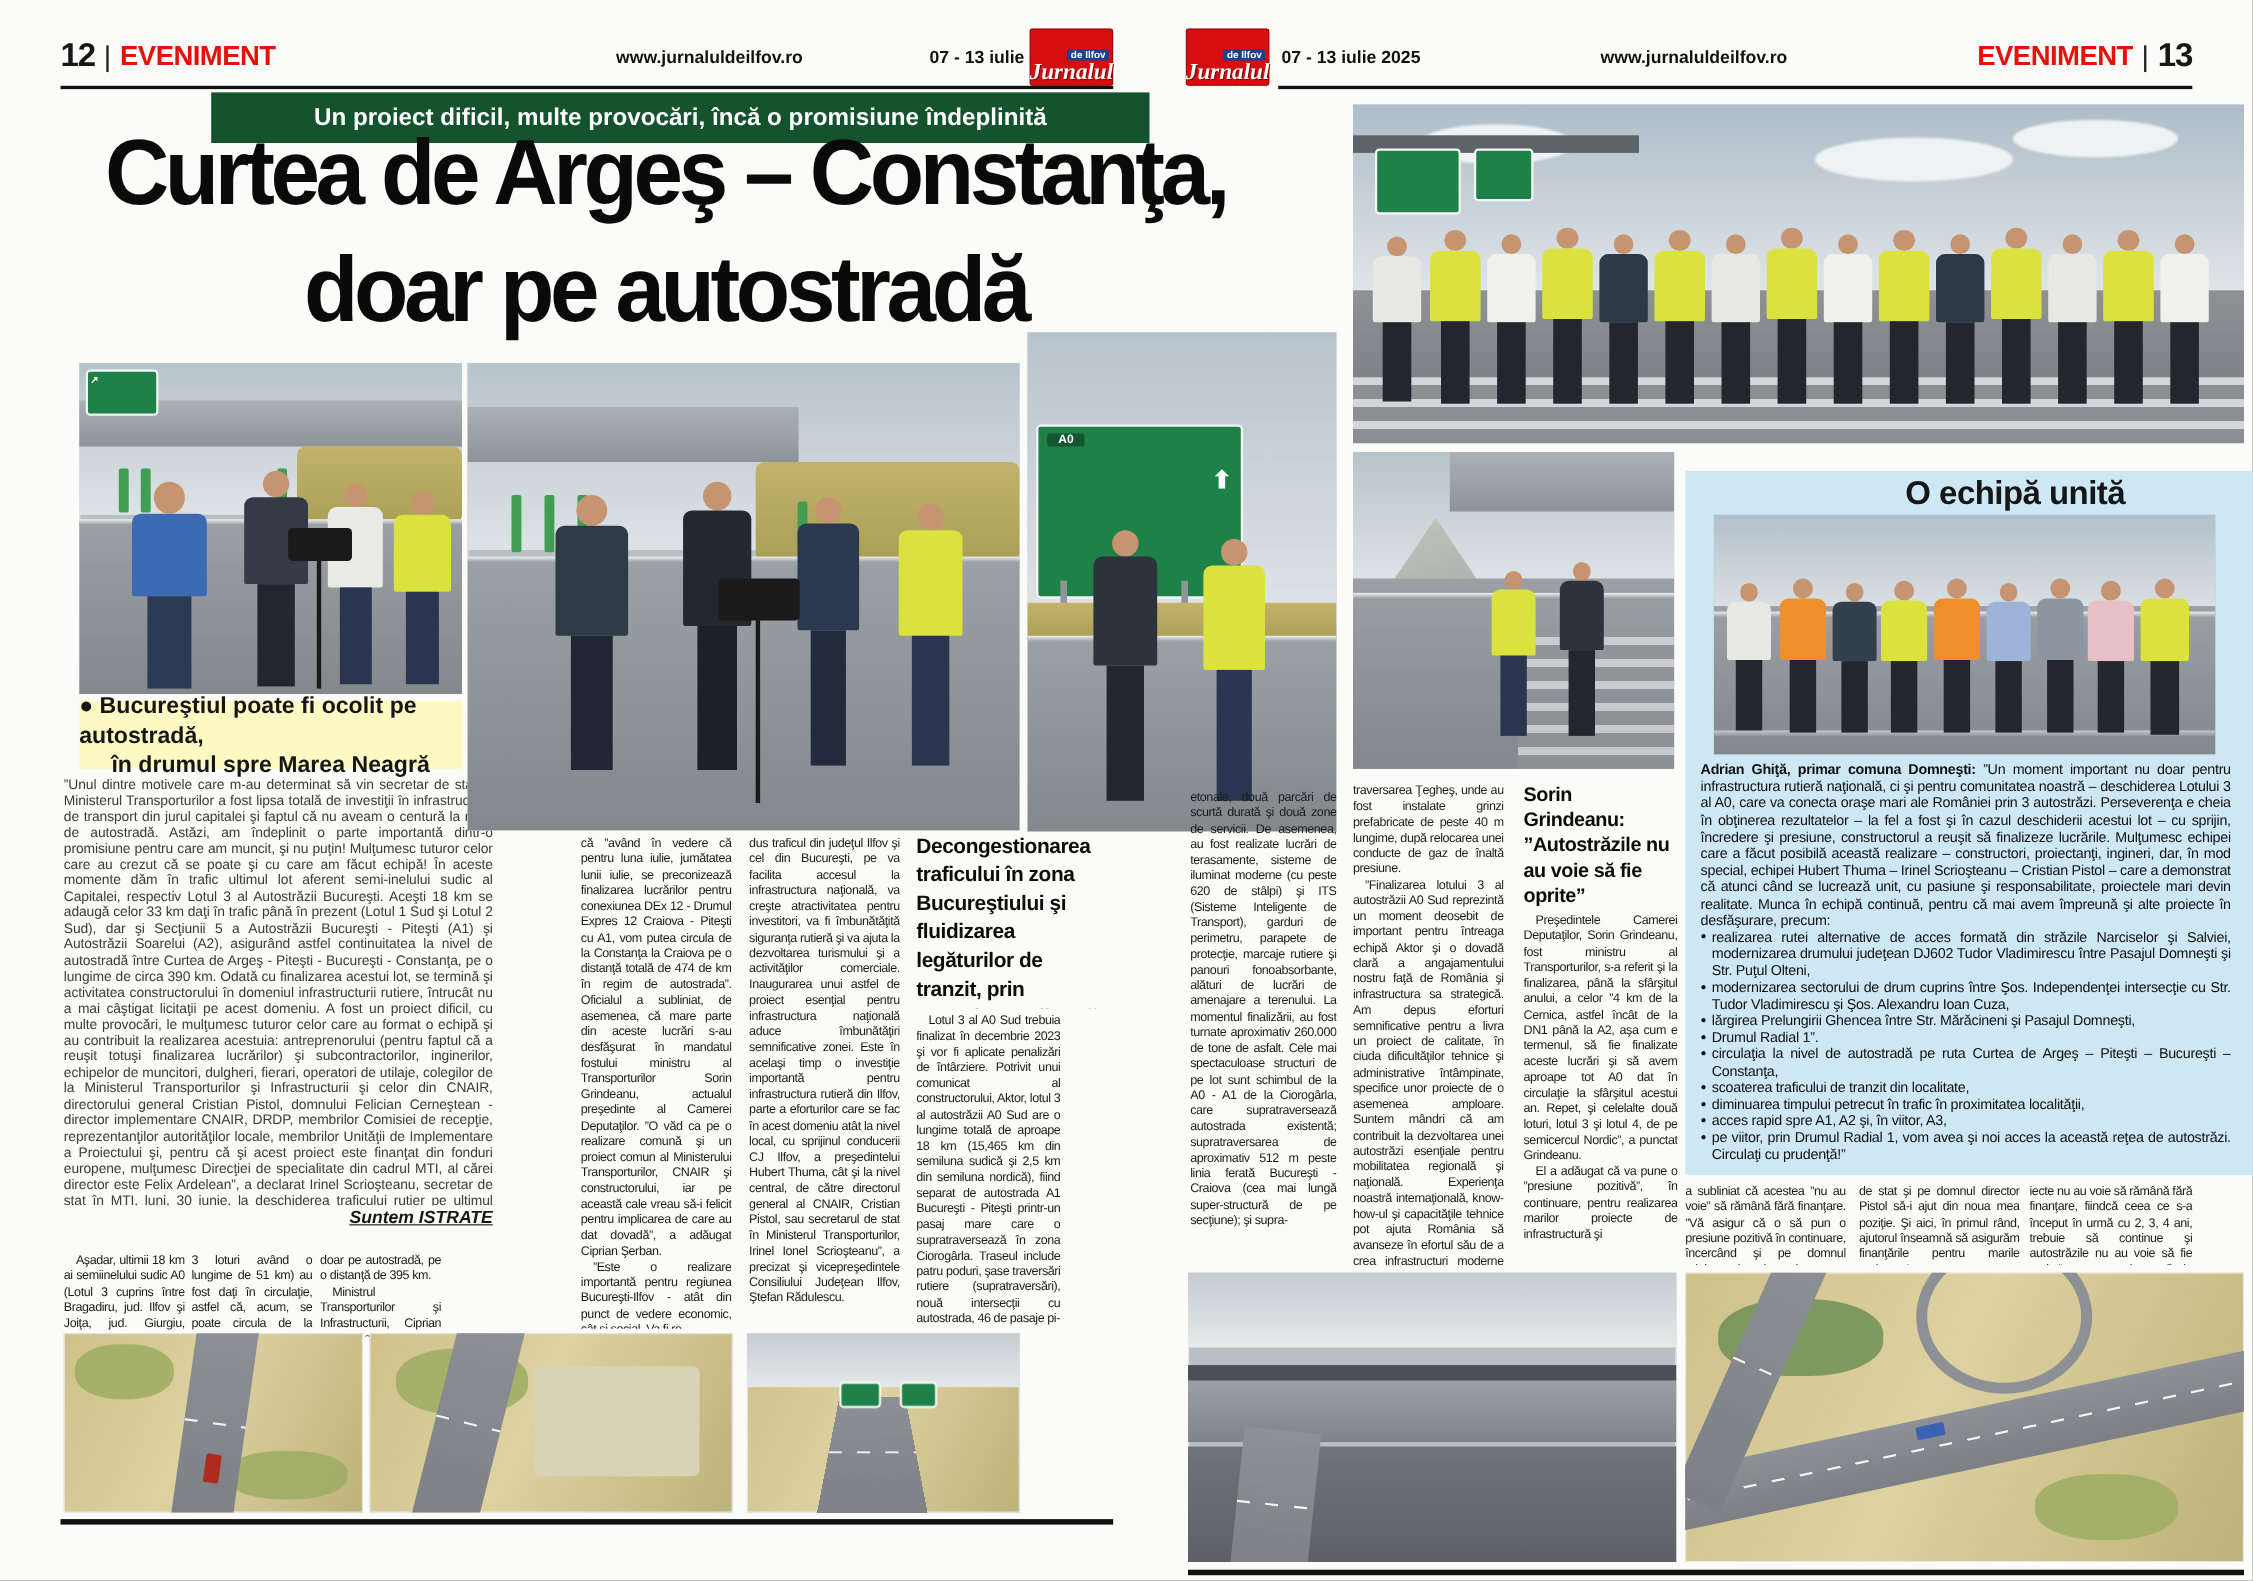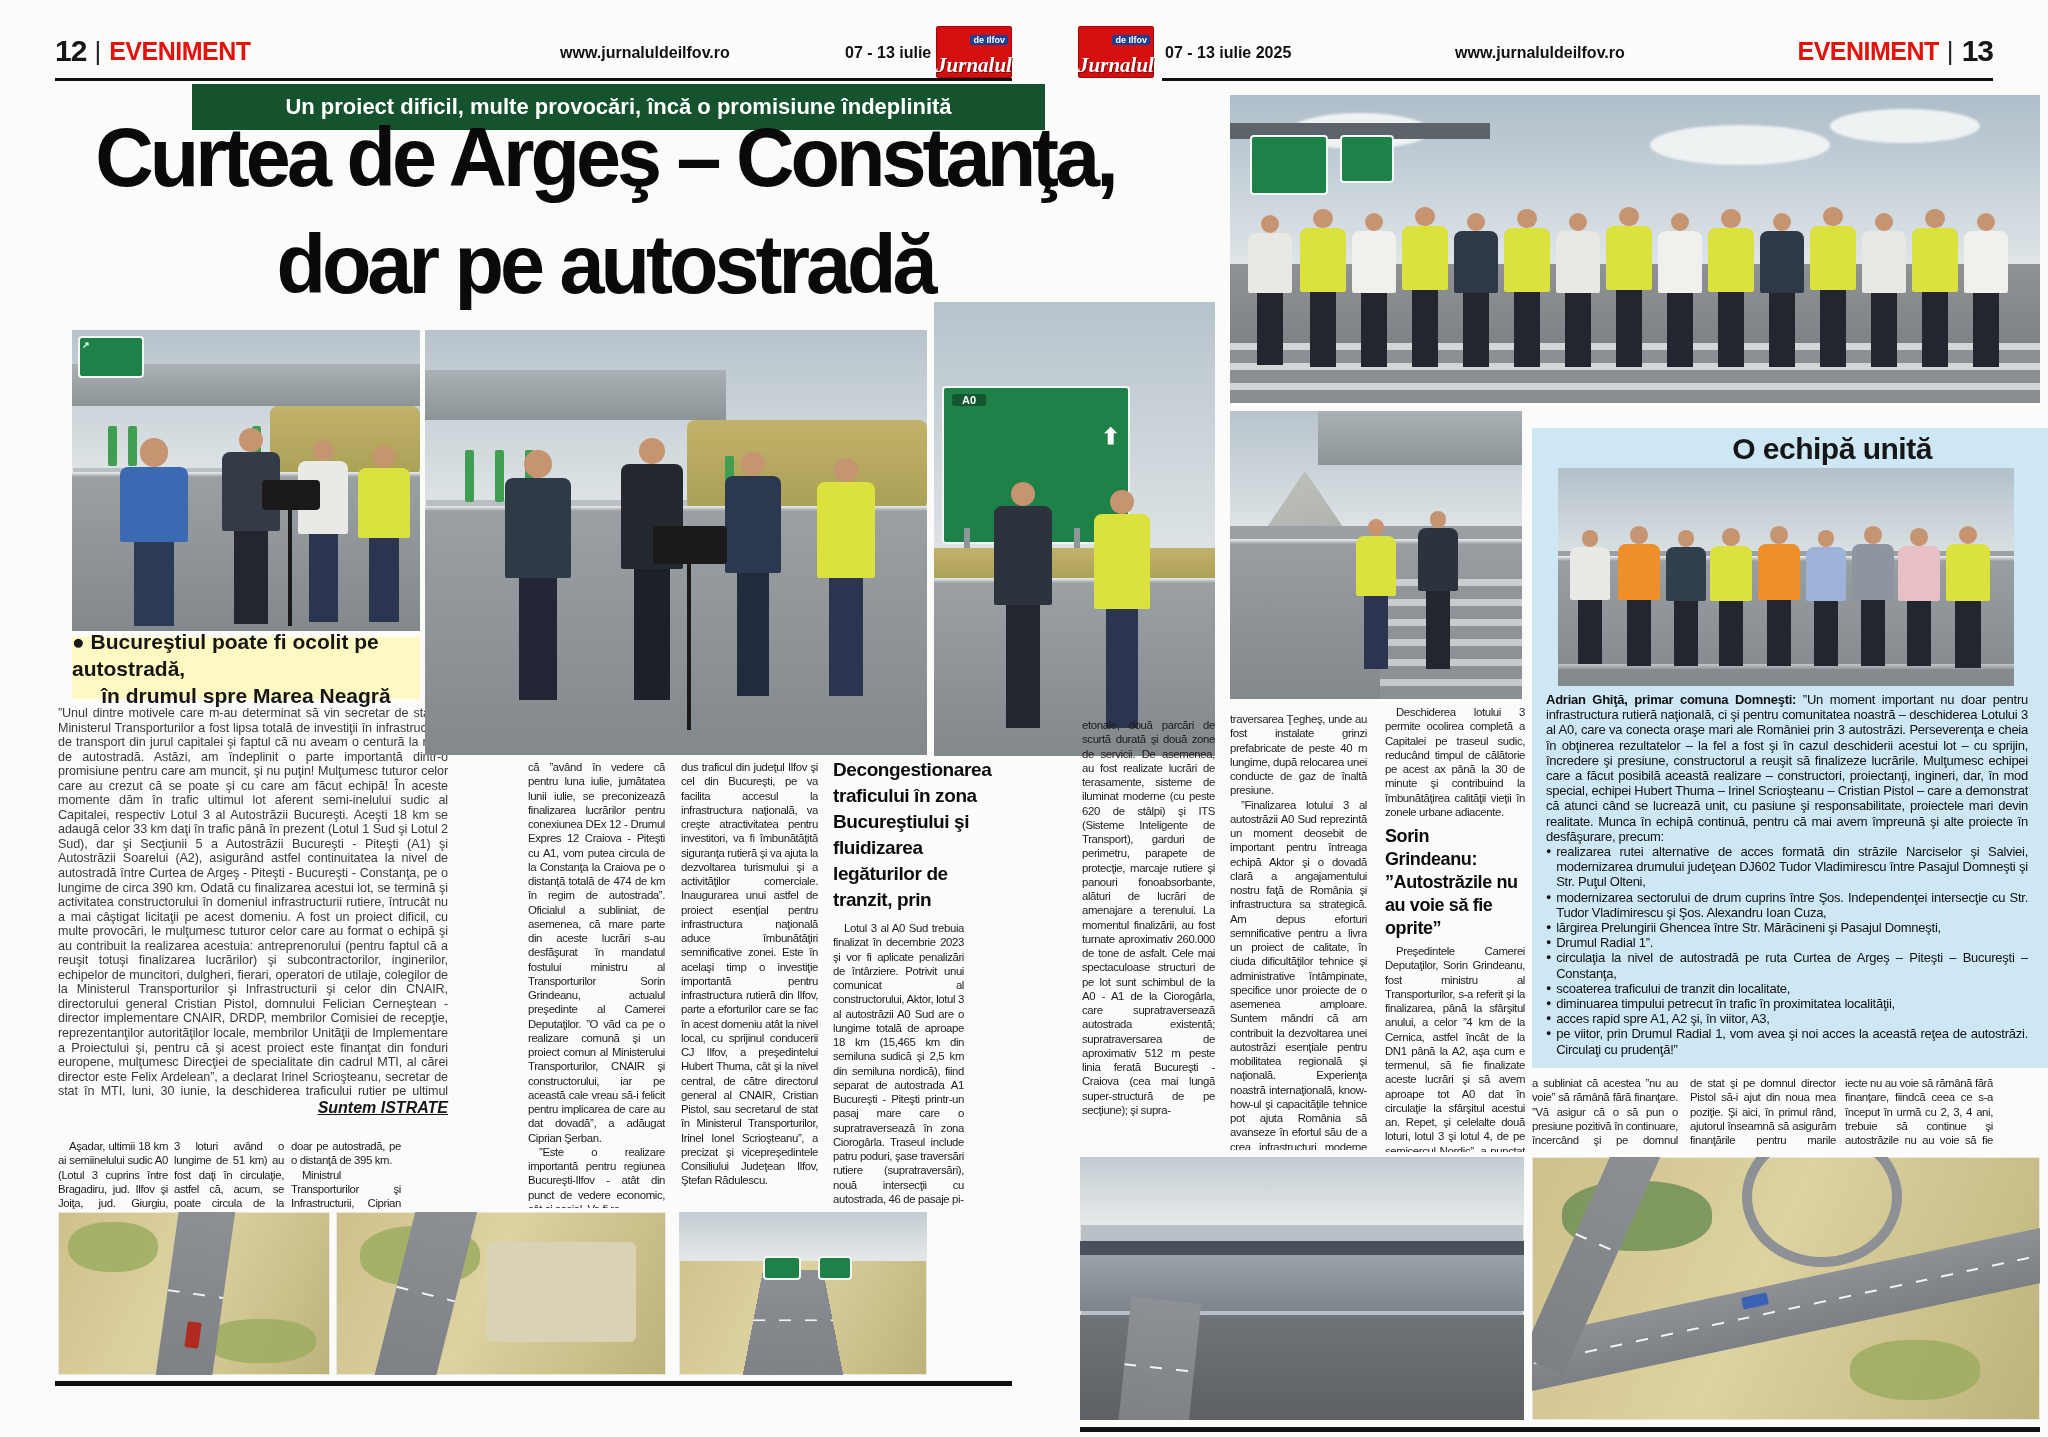--- a/index.html
+++ b/index.html
@@ -10,21 +10,21 @@
   
   .hdr-num{font-size:30px;font-weight:900;letter-spacing:-1px;}
   .hdr-sep{font-weight:400;color:#222;font-size:26px;padding:0 8px;}
   .hdr-section{font-size:25px;font-weight:900;color:#e3120b;letter-spacing:-0.5px;}
   .hdr-small{font-size:16px;font-weight:700;color:#111;}
   .rule{position:absolute;background:#111;}
   .logo{position:absolute;width:76px;height:52px;background:#d50f0f;border-radius:3px;
         display:flex;align-items:flex-end;justify-content:center;box-shadow:0 0 0 1px #9d0a0a inset;}
   .logo .brand{font-family:"Liberation Serif",serif;font-style:italic;font-weight:700;
                color:#fff;font-size:21px;line-height:26px;text-shadow:1px 1px 0 #7c0808;}
-  .logo .region{position:absolute;top:9px;right:4px;background:#1c3f94;color:#fff;
+  .logo .region{position:absolute;top:19px;right:4px;background:#1c3f94;color:#fff;
                 font-size:9px;font-weight:700;padding:0 3px;border-radius:2px;}
 
   
   .kicker{position:absolute;left:192px;top:84px;width:853px;height:46px;background:#14532d;
           color:#fff;font-size:22px;font-weight:700;display:flex;align-items:center;justify-content:center;}
   .headline{position:absolute;left:40px;top:104px;width:1130px;text-align:center;
             font-weight:900;font-size:81px;line-height:103px;letter-spacing:-4px;color:#0a0a0a;
             transform:scaleY(1.04);transform-origin:top;}
 
   
@@ -349,21 +349,20 @@
       <div class="head"></div>
         <div class="torso"></div>
         <div class="legs"></div>
     </div>
   </div>
 
   <div class="colTxt" style="left:1082px;top:718px;width:133px;height:436px;">etonale, două parcări de scurtă durată şi două zone de servicii. De asemenea, au fost realizate lucrări de terasamente, sisteme de iluminat moderne (cu peste 620 de stâlpi) şi ITS (Sisteme Inteligente de Transport), garduri de perimetru, parapete de protecţie, marcaje rutiere şi panouri fonoabsorbante, alături de lucrări de amenajare a terenului. La momentul finalizării, au fost turnate aproximativ 260.000 de tone de asfalt. Cele mai spectaculoase structuri de pe lot sunt schimbul de la A0 - A1 de la Ciorogârla, care supratraversează autostrada existentă; supratraversarea de aproximativ 512 m peste linia ferată Bucureşti - Craiova (cea mai lungă super-structură de pe secţiune); şi supra-</div>
   <div class="colTxt" style="left:1230px;top:712px;width:137px;height:438px;">traversarea Ţegheş, unde au fost instalate grinzi prefabricate de peste 40 m lungime, după relocarea unei conducte de gaz de înaltă presiune.
  ”Finalizarea lotului 3 al autostrăzii A0 Sud reprezintă un moment deosebit de important pentru întreaga echipă Aktor şi o dovadă clară a angajamentului nostru faţă de România şi infrastructura sa strategică. Am depus eforturi semnificative pentru a livra un proiect de calitate, în ciuda dificultăţilor tehnice şi administrative întâmpinate, specifice unor proiecte de o asemenea amploare. Suntem mândri că am contribuit la dezvoltarea unei autostrăzi esenţiale pentru mobilitatea regională şi naţională. Experienţa noastră internaţională, know-how-ul şi capacităţile tehnice pot ajuta România să avanseze în efortul său de a crea infrastructuri moderne de ultimă generaţie”, a declarat preşedintele director-general al Grupului Aktor, Alexandros Exarchou.</div>
   <div style="position:absolute;left:1385px;top:705px;width:140px;height:447px;overflow:hidden;">
-    <div class="colTxt" style="position:static;"> Deschiderea lotului 3 permite ocolirea completă a Capitalei pe traseul sudic, reducând timpul de călătorie pe acest ax până la 30 de minute şi contribuind la îmbunătăţirea calităţii vieţii în zonele urbane adiacente.</div>
     <div class="subhead" style="position:static;font-size:18px;line-height:23px;margin:6px 0 4px;">Sorin Grindeanu: ”Autostrăzile nu au voie să fie oprite”</div>
     <div class="colTxt" style="position:static;"> Preşedintele Camerei Deputaţilor, Sorin Grindeanu, fost ministru al Transporturilor, s-a referit şi la finalizarea, până la sfârşitul anului, a celor ”4 km de la Cernica, astfel încât de la DN1 până la A2, aşa cum e termenul, să fie finalizate aceste lucrări şi să avem aproape tot A0 dat în circulaţie la sfârşitul acestui an. Repet, şi celelalte două loturi, lotul 3 şi lotul 4, de pe semicercul Nordic”, a punctat Grindeanu.
  El a adăugat că va pune o ”presiune pozitivă”, în continuare, pentru realizarea marilor proiecte de infrastructură şi</div>
   </div>
 
   <div class="bluebox">
     <div class="title">O echipă unită</div>
     <div class="photo" style="left:26px;top:40px;width:456px;height:218px;">
       <div class="sky" style="height:42%;background:linear-gradient(#b3c0ca,#dde3e5);"></div>
       <div class="road" style="height:62%;"></div>

